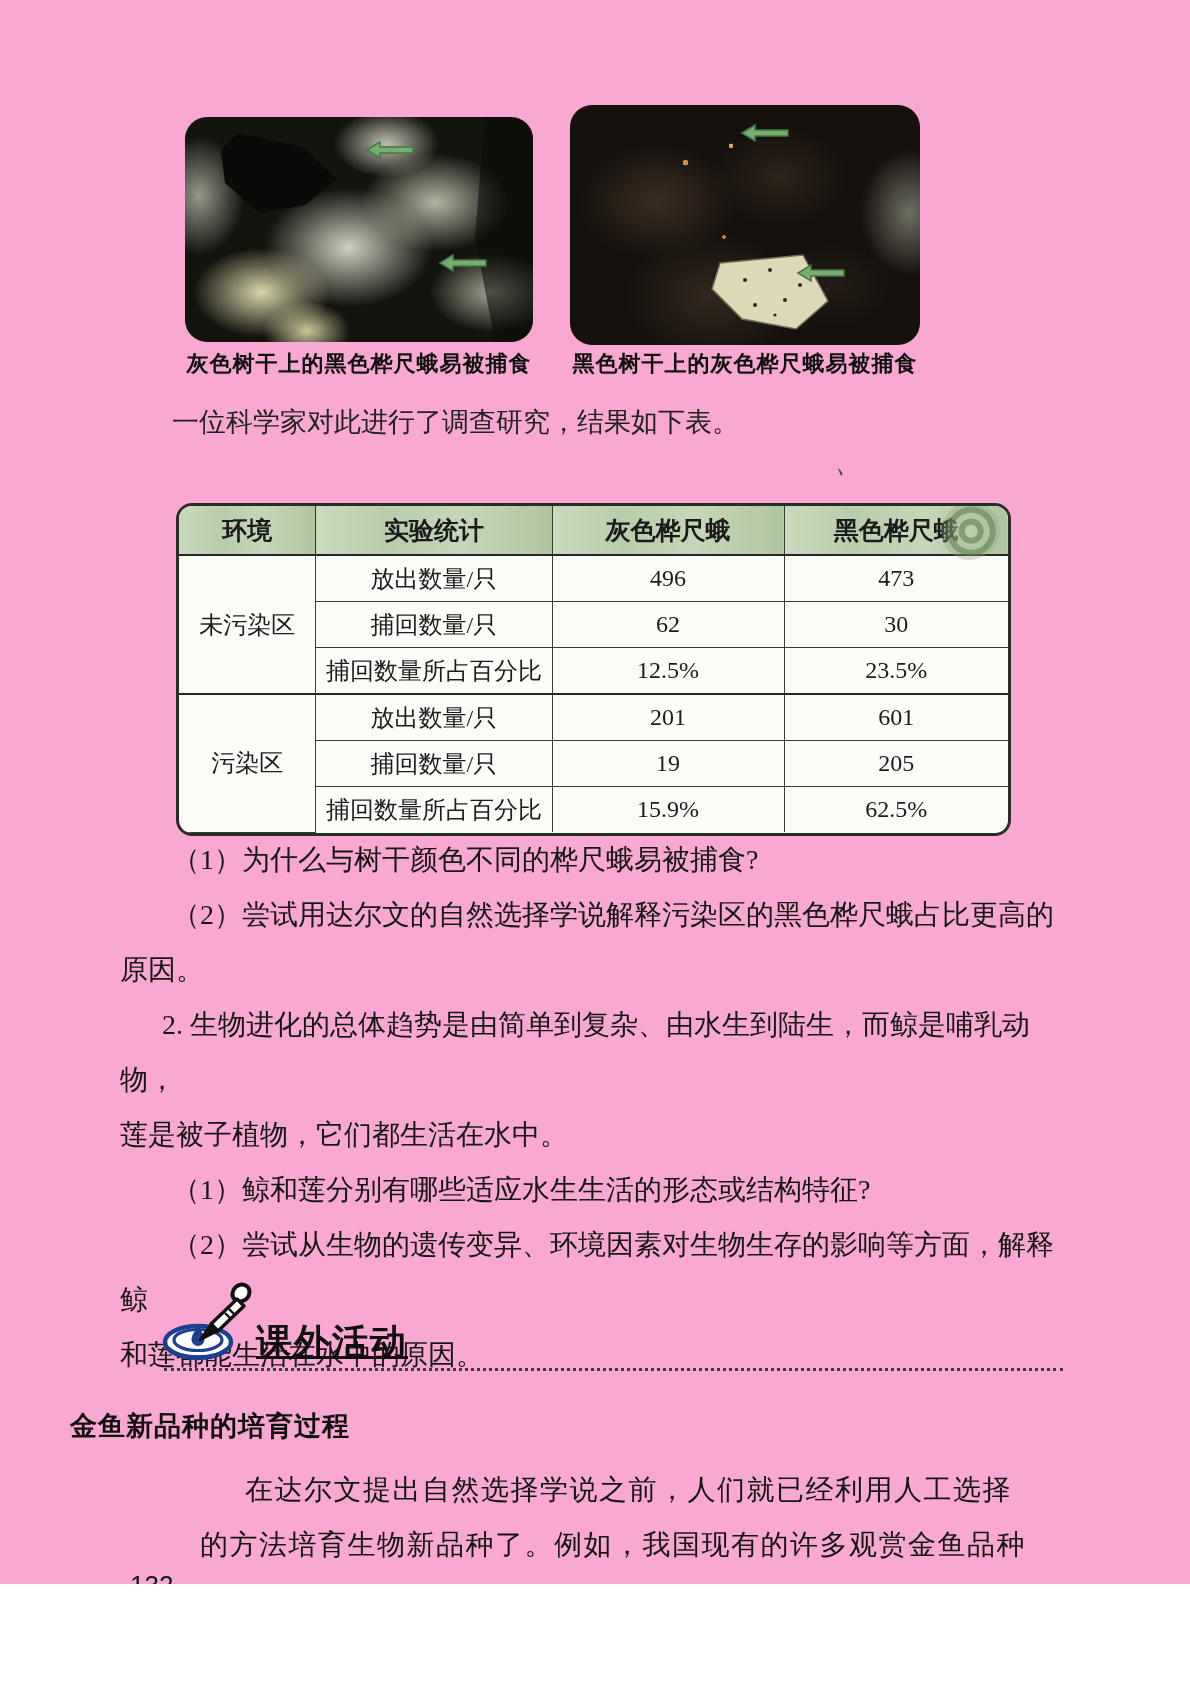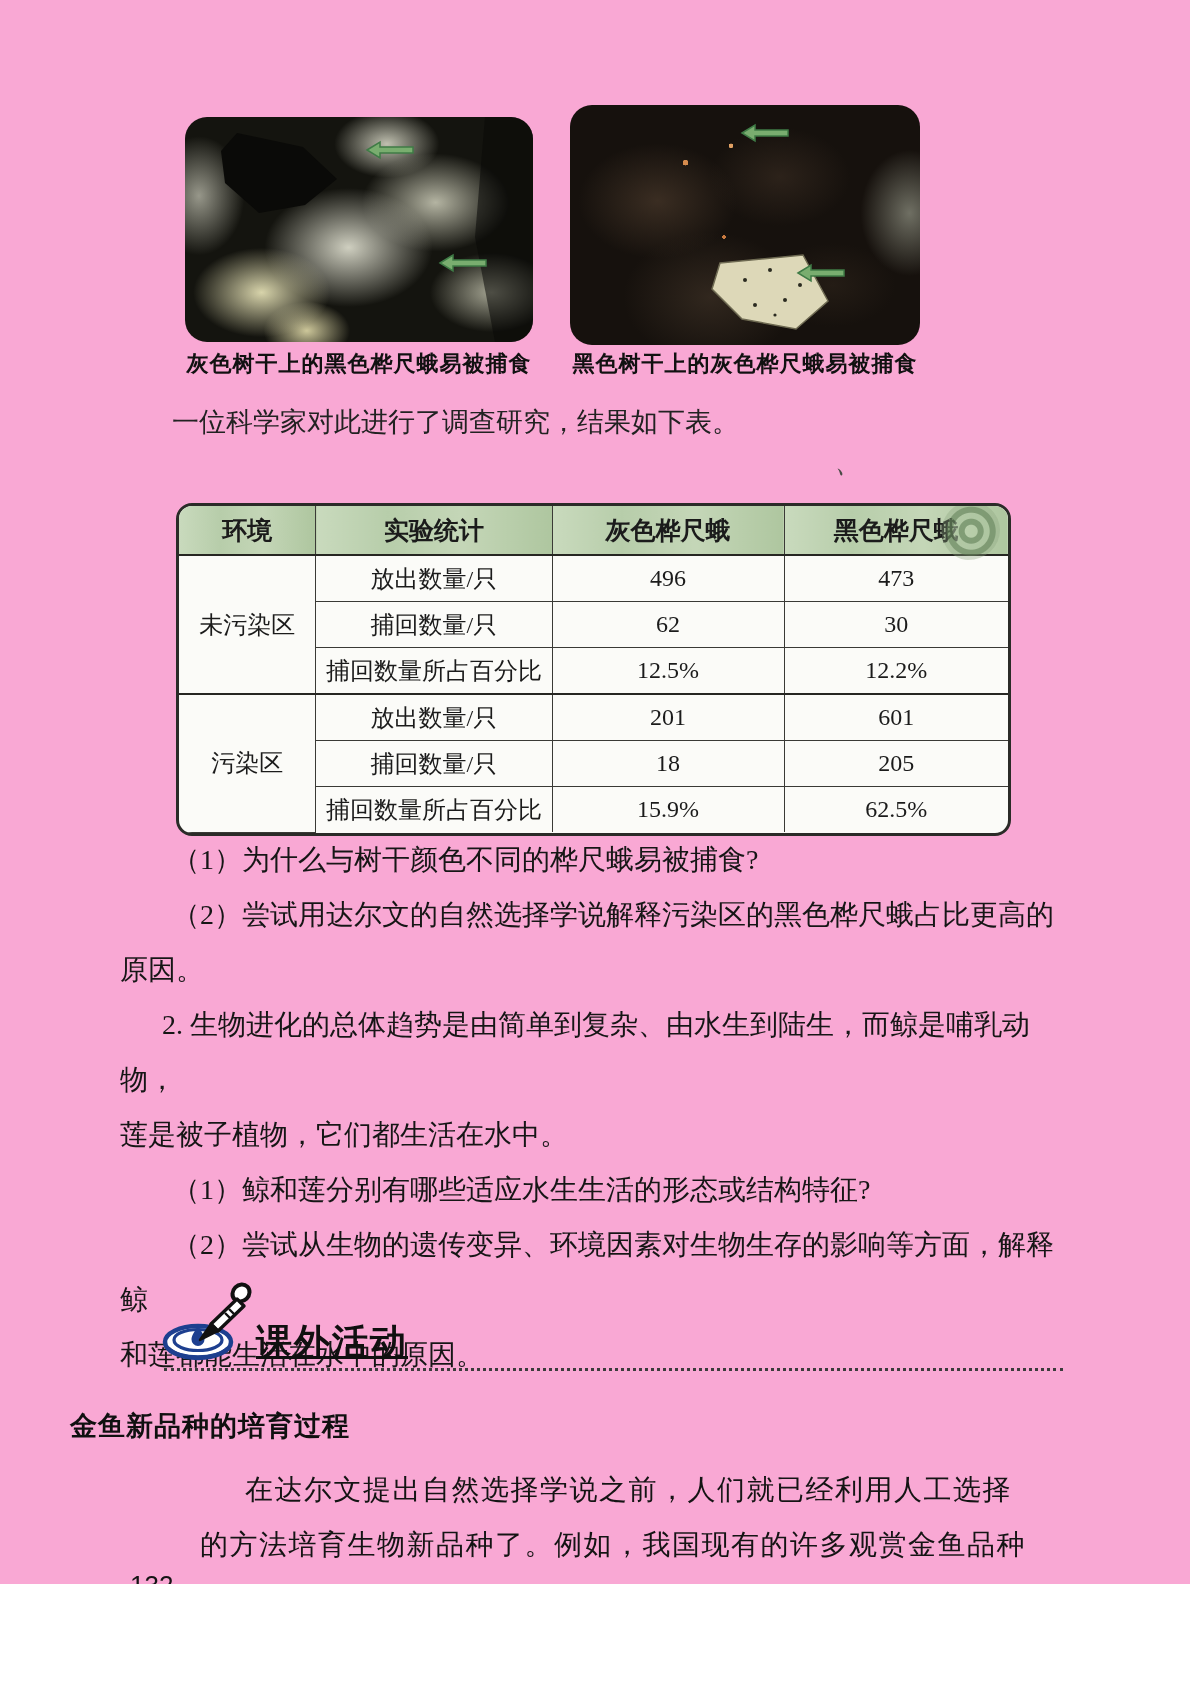--- a/index.html
+++ b/index.html
@@ -178,31 +178,31 @@
           <td>473</td>
         </tr>
         <tr>
           <td>捕回数量/只</td>
           <td>62</td>
           <td>30</td>
         </tr>
         <tr>
           <td>捕回数量所占百分比</td>
           <td>12.5%</td>
-          <td>12.2%</td>
+          <td>23.5%</td>
         </tr>
         <tr class="group-sep">
           <td rowspan="3">污染区</td>
           <td>放出数量/只</td>
           <td>201</td>
           <td>601</td>
         </tr>
         <tr>
           <td>捕回数量/只</td>
-          <td>18</td>
+          <td>19</td>
           <td>205</td>
         </tr>
         <tr>
           <td>捕回数量所占百分比</td>
           <td>15.9%</td>
           <td>62.5%</td>
         </tr>
       </tbody>
     </table>
   </div>

